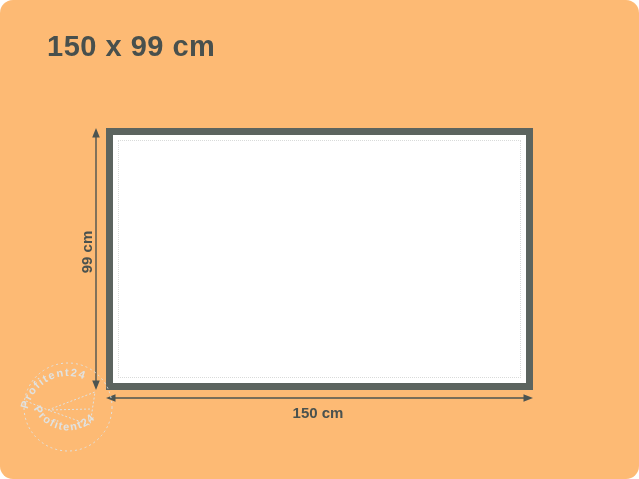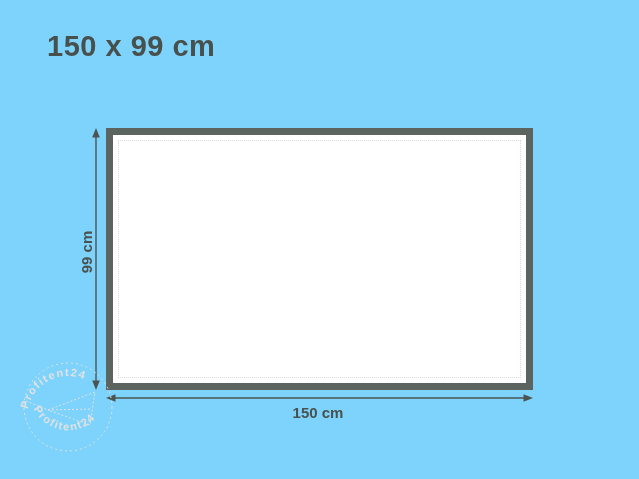--- a/index.html
+++ b/index.html
@@ -80,21 +80,21 @@
   }
   .wm-text {
     font-size: 11px;
     font-weight: 600;
     letter-spacing: 1.5px;
   }
 </style>
 </head>
 <body>
 
-<div class="canvas" style="background: #7dd3fc;">
+<div class="canvas" style="background: #fdba74; border-radius: 13px;">
 
   <h1 class="title" style="color: rgb(72, 80, 77);">150 x 99 cm</h1>
 
   <div class="rect" style="border-color: rgb(92, 100, 95); background: rgb(255, 255, 255);">
     <div class="seam" style="border-color: rgb(217, 219, 218);"></div>
   </div>
 
   <svg class="v-dim" width="14" height="262" viewBox="0 0 14 262">
     <line x1="7" y1="8" x2="7" y2="254" stroke-width="1.4" stroke="#4c5451"></line>
     <polygon points="7,0 3.2,9.5 10.8,9.5" fill="#4c5451"></polygon>

